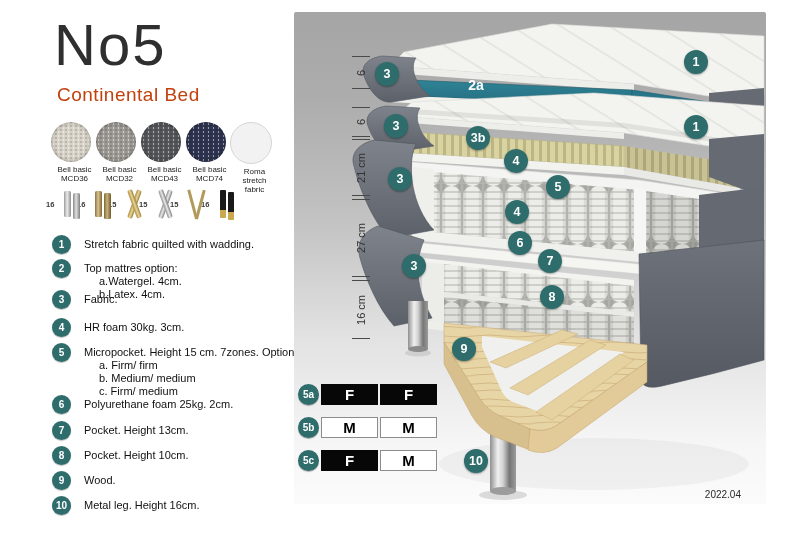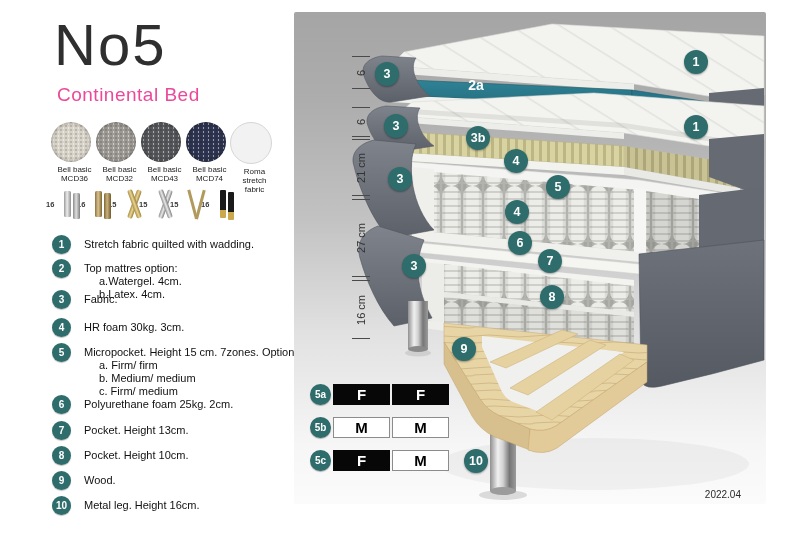--- a/index.html
+++ b/index.html
@@ -2,21 +2,21 @@
 <html><head>
 <meta charset="utf-8">
 <style>
   html,body{margin:0;padding:0;background:#ffffff;}
   .page{position:relative;width:800px;height:533px;overflow:hidden;
         font-family:"Liberation Sans",sans-serif;background:#ffffff;}
 
   
   .title{position:absolute;left:54px;top:16px;font-size:58px;font-weight:300;
          color:#2f2f2f;letter-spacing:2px;line-height:1;}
-  .subtitle{position:absolute;left:57px;top:84px;font-size:19px;color:#ec4899;letter-spacing:.5px;}
+  .subtitle{position:absolute;left:57px;top:84px;font-size:19px;color:#c2410c;letter-spacing:.5px;}
 
   .swatches{position:absolute;left:49px;top:122px;display:flex;gap:2px;}
   .swatch-cell{width:43px;text-align:center;}
   .swatch-circle{width:40px;height:40px;border-radius:50%;margin:0 auto;
                  box-shadow:inset 0 0 4px rgba(0,0,0,.35);}
   .swatch-circle.woven{background-image:
       radial-gradient(rgba(255,255,255,.5) 22%, rgba(255,255,255,0) 27%),
       radial-gradient(rgba(0,0,0,.28) 22%, rgba(0,0,0,0) 27%);
       background-size:5px 4px,5px 4px;background-position:0 0,2.5px 2px;}
   .swatch-circle.plain{border:1px solid #d6d6d6;box-shadow:none;}
@@ -66,21 +66,21 @@
        border-top:1.5px solid #4a4a4a;}
   .dim::before{top:0;} .dim::after{bottom:0;}
   .dim span{transform:rotate(-90deg);font-size:11px;color:#333;white-space:nowrap;}
 
   .callout{position:absolute;width:24px;height:24px;border-radius:50%;
            background:var(--callout-color,#2e6d6c);color:#fff;font-size:12.5px;font-weight:bold;
            display:flex;align-items:center;justify-content:center;
            box-shadow:0 1px 2px rgba(0,0,0,.35);}
   .callout.no-bg{background:transparent;box-shadow:none;font-size:14px;}
 
-  .frow{position:absolute;left:16px;height:37px;display:flex;align-items:center;}
+  .frow{position:absolute;left:4px;height:37px;display:flex;align-items:center;}
   .fbadge{width:21px;height:21px;border-radius:50%;background:var(--callout-color,#2e6d6c);
           color:#fff;font-size:10px;font-weight:bold;display:flex;align-items:center;
           justify-content:center;flex:none;box-shadow:0 1px 1px rgba(0,0,0,.3);}
   .fcells{display:flex;gap:2px;margin-left:2px;}
   .fcell{width:55px;height:19px;display:flex;align-items:center;justify-content:center;
          font-size:15px;font-weight:600;border:1px solid #8c8c8c;}
   .fcell.dark{background:#070707;color:#ffffff;border-color:#070707;}
   .fcell.light{background:#ffffff;color:#000000;}
 
   .version{position:absolute;right:25px;top:477px;font-size:10px;color:#2a2a2a;}

